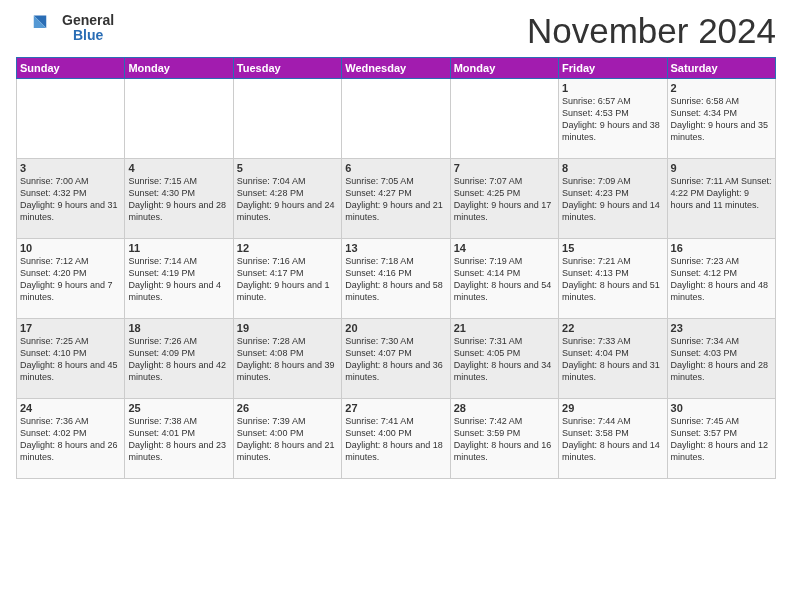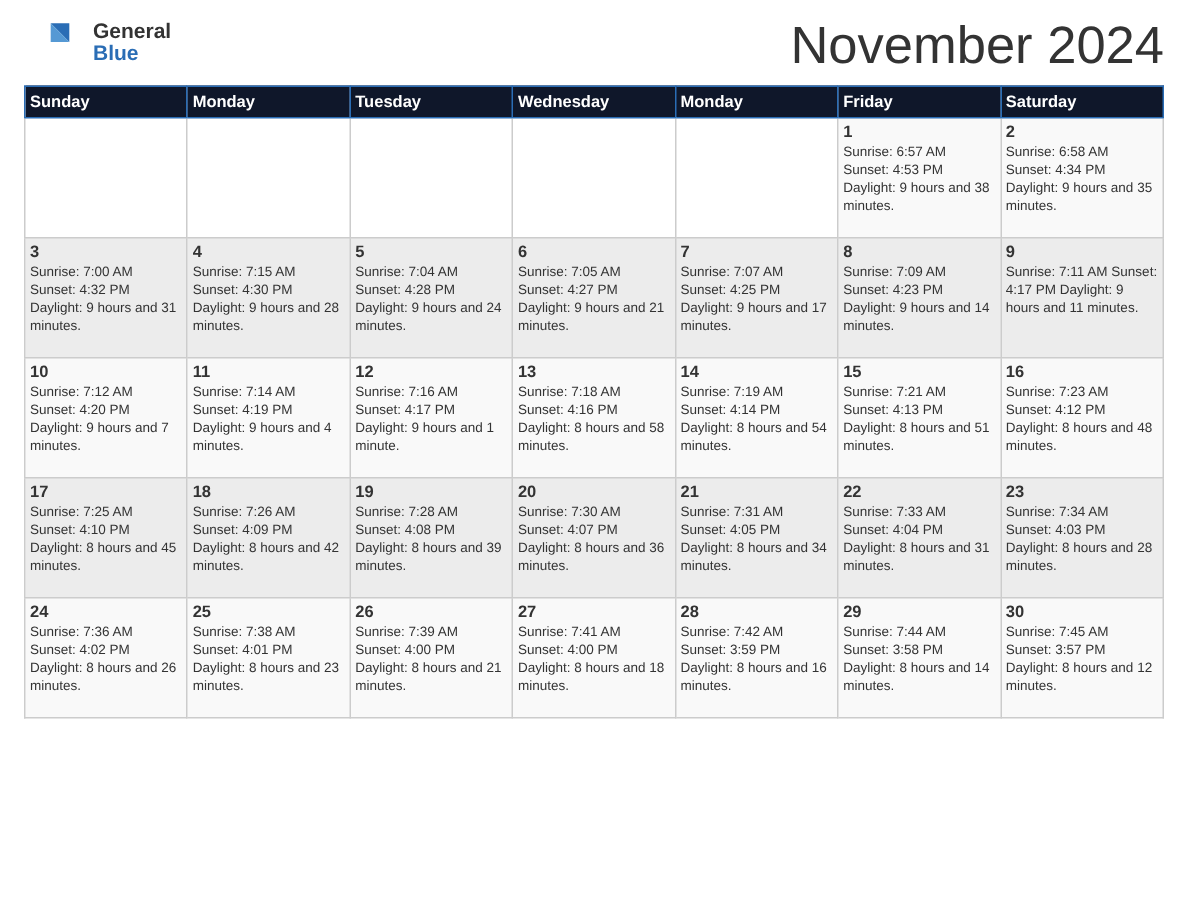--- a/index.html
+++ b/index.html
@@ -33,20 +33,21 @@
     }
     .logo-general {
       font-size: 14px;
       font-weight: bold;
       color: #333;
     }
     .logo-blue {
       font-size: 14px;
       font-weight: bold;
       color: #2a6db5;
+      text-align: center;
     }
     .logo-icon {
       width: 32px;
       height: 32px;
       margin-right: 2px;
     }
     .title-block {
       text-align: right;
     }
     .month-title {
@@ -58,21 +59,21 @@
     .location {
       font-size: 13px;
       color: #555;
     }
     table {
       width: 100%;
       border-collapse: collapse;
       table-layout: fixed;
     }
     thead tr th {
-      background: #0f172a;
+      background: #a21caf;
       color: #fff;
       font-size: 11px;
       font-weight: bold;
       padding: 4px 3px;
       text-align: left;
       border: 1px solid #2a6db5;
     }
     tbody tr td {
       vertical-align: top;
       border: 1px solid #ccc;
@@ -197,21 +198,21 @@
           <td>
             <span class="day-num">8</span>
             <div class="day-info">Sunrise: 7:09 AM
 Sunset: 4:23 PM
 Daylight: 9 hours
 and 14 minutes.</div>
           </td>
           <td>
             <span class="day-num">9</span>
             <div class="day-info">Sunrise: 7:11 AM
-Sunset: 4:17 PM
+Sunset: 4:22 PM
 Daylight: 9 hours
 and 11 minutes.</div>
           </td>
         </tr>
         <tr>
           <td>
             <span class="day-num">10</span>
             <div class="day-info">Sunrise: 7:12 AM
 Sunset: 4:20 PM
 Daylight: 9 hours

